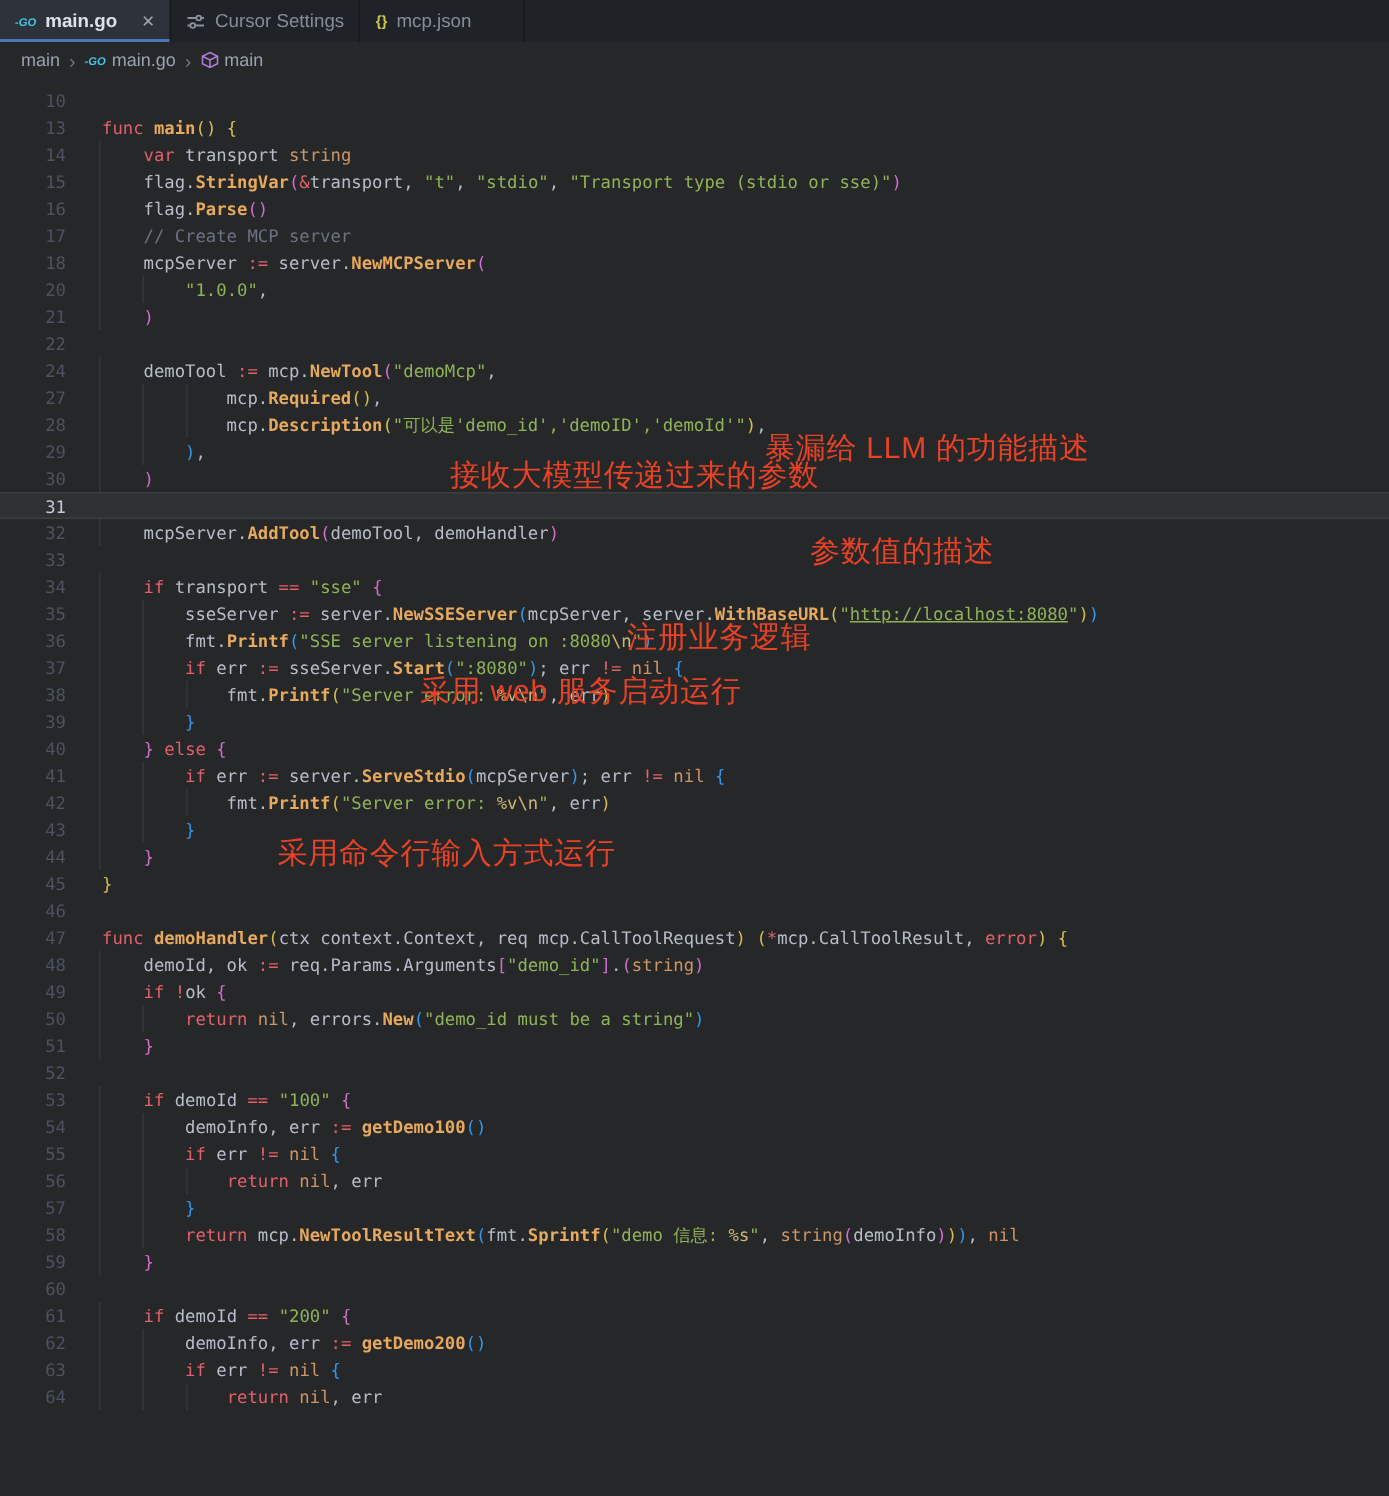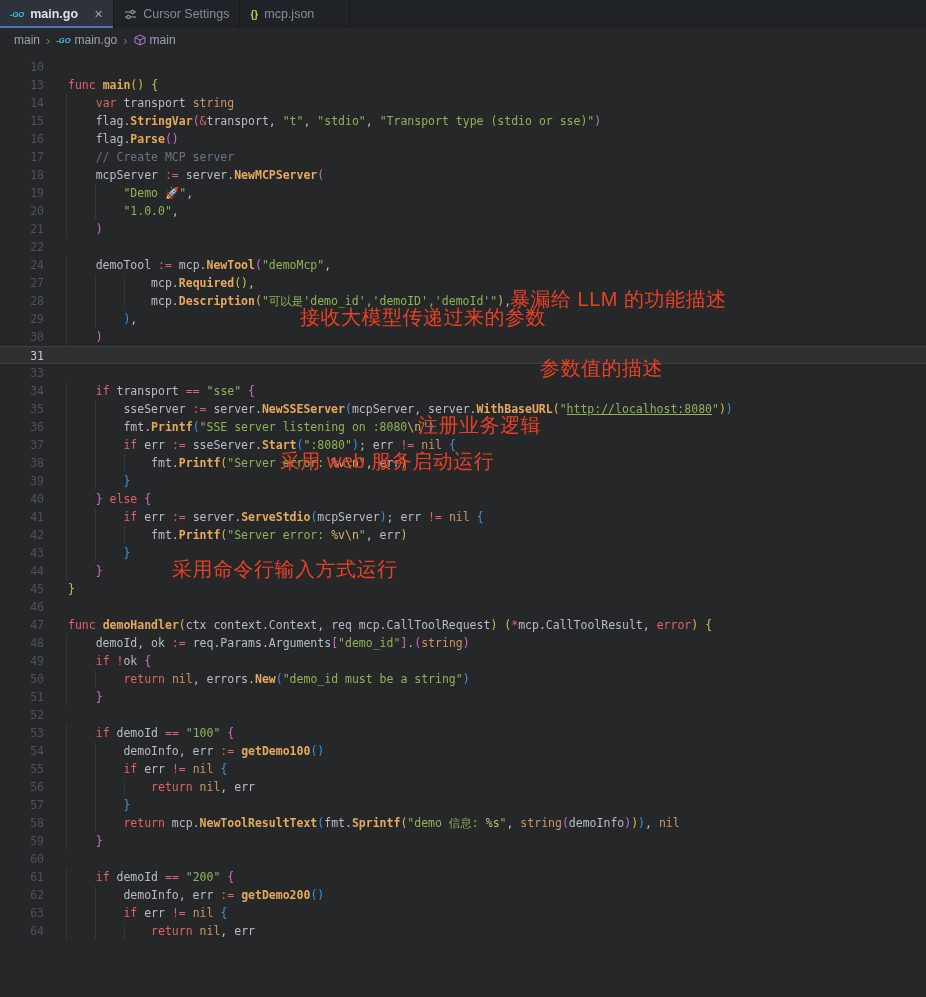--- a/index.html
+++ b/index.html
@@ -101,30 +101,30 @@
     </span>
   </div>
 <div class="editor" id="editor">
     <div class="line"><span class="ln">10</span><span class="code"></span></div>
     <div class="line"><span class="ln">13</span><span class="code"><span class="tk-kw">func</span><span class="tk-pl"> </span><span class="tk-fn">main</span><span class="tk-b1">()</span><span class="tk-pl"> </span><span class="tk-b1">{</span></span></div>
     <div class="line"><span class="ln">14</span><span class="guide" style="left: 66px;"></span><span class="code"><span class="tk-pl">    </span><span class="tk-kw">var</span><span class="tk-pl"> transport </span><span class="tk-typ">string</span></span></div>
     <div class="line"><span class="ln">15</span><span class="guide" style="left: 66px;"></span><span class="code"><span class="tk-pl">    flag.</span><span class="tk-fn">StringVar</span><span class="tk-b2">(</span><span class="tk-kw">&amp;</span><span class="tk-pl">transport, </span><span class="tk-str">"t"</span><span class="tk-pl">, </span><span class="tk-str">"stdio"</span><span class="tk-pl">, </span><span class="tk-str">"Transport type (stdio or sse)"</span><span class="tk-b2">)</span></span></div>
     <div class="line"><span class="ln">16</span><span class="guide" style="left: 66px;"></span><span class="code"><span class="tk-pl">    flag.</span><span class="tk-fn">Parse</span><span class="tk-b2">()</span></span></div>
     <div class="line"><span class="ln">17</span><span class="guide" style="left: 66px;"></span><span class="code"><span class="tk-cmt">    // Create MCP server</span></span></div>
     <div class="line"><span class="ln">18</span><span class="guide" style="left: 66px;"></span><span class="code"><span class="tk-pl">    mcpServer </span><span class="tk-kw">:=</span><span class="tk-pl"> server.</span><span class="tk-fn">NewMCPServer</span><span class="tk-b2">(</span></span></div>
-    <div class="line"><span class="ln">19</span><span class="guide" style="left: 66px;"></span><span class="guide" style="left: 94.88px;"></span><span class="code"><span class="tk-pl">        </span><span class="tk-str">"Demo 🚀"</span><span class="tk-pl">,</span></span></div>
     <div class="line"><span class="ln">20</span><span class="guide" style="left: 66px;"></span><span class="guide" style="left: 94.88px;"></span><span class="code"><span class="tk-pl">        </span><span class="tk-str">"1.0.0"</span><span class="tk-pl">,</span></span></div>
     <div class="line"><span class="ln">21</span><span class="guide" style="left: 66px;"></span><span class="code"><span class="tk-pl">    </span><span class="tk-b2">)</span></span></div>
     <div class="line"><span class="ln">22</span><span class="code"></span></div>
     <div class="line"><span class="ln">24</span><span class="guide" style="left: 66px;"></span><span class="code"><span class="tk-pl">    demoTool </span><span class="tk-kw">:=</span><span class="tk-pl"> mcp.</span><span class="tk-fn">NewTool</span><span class="tk-b2">(</span><span class="tk-str">"demoMcp"</span><span class="tk-pl">,</span></span></div>
     <div class="line"><span class="ln">27</span><span class="guide" style="left: 66px;"></span><span class="guide" style="left: 94.88px;"></span><span class="guide" style="left: 123.76px;"></span><span class="code"><span class="tk-pl">            mcp.</span><span class="tk-fn">Required</span><span class="tk-b1">()</span><span class="tk-pl">,</span></span></div>
     <div class="line"><span class="ln">28</span><span class="guide" style="left: 66px;"></span><span class="guide" style="left: 94.88px;"></span><span class="guide" style="left: 123.76px;"></span><span class="code"><span class="tk-pl">            mcp.</span><span class="tk-fn">Description</span><span class="tk-b1">(</span><span class="tk-str">"可以是'demo_id','demoID','demoId'"</span><span class="tk-b1">)</span><span class="tk-pl">,</span></span></div>
     <div class="line"><span class="ln">29</span><span class="guide" style="left: 66px;"></span><span class="guide" style="left: 94.88px;"></span><span class="code"><span class="tk-pl">        </span><span class="tk-b3">)</span><span class="tk-pl">,</span></span></div>
     <div class="line"><span class="ln">30</span><span class="guide" style="left: 66px;"></span><span class="code"><span class="tk-pl">    </span><span class="tk-b2">)</span></span></div>
     <div class="line current"><span class="ln">31</span><span class="code"></span></div>
+    <div class="line"><span class="ln">32</span><span class="guide" style="left: 66px;"></span><span class="code"><span class="tk-pl">    mcpServer.</span><span class="tk-fn">AddTool</span><span class="tk-b2">(</span><span class="tk-pl">demoTool, demoHandler</span><span class="tk-b2">)</span></span></div>
     <div class="line"><span class="ln">33</span><span class="code"></span></div>
     <div class="line"><span class="ln">34</span><span class="guide" style="left: 66px;"></span><span class="code"><span class="tk-pl">    </span><span class="tk-kw">if</span><span class="tk-pl"> transport </span><span class="tk-kw">==</span><span class="tk-pl"> </span><span class="tk-str">"sse"</span><span class="tk-pl"> </span><span class="tk-b2">{</span></span></div>
     <div class="line"><span class="ln">35</span><span class="guide" style="left: 66px;"></span><span class="guide" style="left: 94.88px;"></span><span class="code"><span class="tk-pl">        sseServer </span><span class="tk-kw">:=</span><span class="tk-pl"> server.</span><span class="tk-fn">NewSSEServer</span><span class="tk-b3">(</span><span class="tk-pl">mcpServer, server.</span><span class="tk-fn">WithBaseURL</span><span class="tk-b1">(</span><span class="tk-str">"</span><span class="tk-url">http://localhost:8080</span><span class="tk-str">"</span><span class="tk-b1">)</span><span class="tk-b3">)</span></span></div>
     <div class="line"><span class="ln">36</span><span class="guide" style="left: 66px;"></span><span class="guide" style="left: 94.88px;"></span><span class="code"><span class="tk-pl">        fmt.</span><span class="tk-fn">Printf</span><span class="tk-b3">(</span><span class="tk-str">"SSE server listening on :8080</span><span class="tk-esc">\n</span><span class="tk-str">"</span><span class="tk-b3">)</span></span></div>
     <div class="line"><span class="ln">37</span><span class="guide" style="left: 66px;"></span><span class="guide" style="left: 94.88px;"></span><span class="code"><span class="tk-pl">        </span><span class="tk-kw">if</span><span class="tk-pl"> err </span><span class="tk-kw">:=</span><span class="tk-pl"> sseServer.</span><span class="tk-fn">Start</span><span class="tk-b3">(</span><span class="tk-str">":8080"</span><span class="tk-b3">)</span><span class="tk-pl">; err </span><span class="tk-kw">!=</span><span class="tk-pl"> </span><span class="tk-typ">nil</span><span class="tk-pl"> </span><span class="tk-b3">{</span></span></div>
     <div class="line"><span class="ln">38</span><span class="guide" style="left: 66px;"></span><span class="guide" style="left: 94.88px;"></span><span class="guide" style="left: 123.76px;"></span><span class="code"><span class="tk-pl">            fmt.</span><span class="tk-fn">Printf</span><span class="tk-b1">(</span><span class="tk-str">"Server error: </span><span class="tk-esc">%v\n</span><span class="tk-str">"</span><span class="tk-pl">, err</span><span class="tk-b1">)</span></span></div>
     <div class="line"><span class="ln">39</span><span class="guide" style="left: 66px;"></span><span class="guide" style="left: 94.88px;"></span><span class="code"><span class="tk-pl">        </span><span class="tk-b3">}</span></span></div>
     <div class="line"><span class="ln">40</span><span class="guide" style="left: 66px;"></span><span class="code"><span class="tk-pl">    </span><span class="tk-b2">}</span><span class="tk-pl"> </span><span class="tk-kw">else</span><span class="tk-pl"> </span><span class="tk-b2">{</span></span></div>
     <div class="line"><span class="ln">41</span><span class="guide" style="left: 66px;"></span><span class="guide" style="left: 94.88px;"></span><span class="code"><span class="tk-pl">        </span><span class="tk-kw">if</span><span class="tk-pl"> err </span><span class="tk-kw">:=</span><span class="tk-pl"> server.</span><span class="tk-fn">ServeStdio</span><span class="tk-b3">(</span><span class="tk-pl">mcpServer</span><span class="tk-b3">)</span><span class="tk-pl">; err </span><span class="tk-kw">!=</span><span class="tk-pl"> </span><span class="tk-typ">nil</span><span class="tk-pl"> </span><span class="tk-b3">{</span></span></div>
     <div class="line"><span class="ln">42</span><span class="guide" style="left: 66px;"></span><span class="guide" style="left: 94.88px;"></span><span class="guide" style="left: 123.76px;"></span><span class="code"><span class="tk-pl">            fmt.</span><span class="tk-fn">Printf</span><span class="tk-b1">(</span><span class="tk-str">"Server error: </span><span class="tk-esc">%v\n</span><span class="tk-str">"</span><span class="tk-pl">, err</span><span class="tk-b1">)</span></span></div>
@@ -148,14 +148,14 @@
     <div class="line"><span class="ln">60</span><span class="code"></span></div>
     <div class="line"><span class="ln">61</span><span class="guide" style="left: 66px;"></span><span class="code"><span class="tk-pl">    </span><span class="tk-kw">if</span><span class="tk-pl"> demoId </span><span class="tk-kw">==</span><span class="tk-pl"> </span><span class="tk-str">"200"</span><span class="tk-pl"> </span><span class="tk-b2">{</span></span></div>
     <div class="line"><span class="ln">62</span><span class="guide" style="left: 66px;"></span><span class="guide" style="left: 94.88px;"></span><span class="code"><span class="tk-pl">        demoInfo, err </span><span class="tk-kw">:=</span><span class="tk-pl"> </span><span class="tk-fn">getDemo200</span><span class="tk-b3">()</span></span></div>
     <div class="line"><span class="ln">63</span><span class="guide" style="left: 66px;"></span><span class="guide" style="left: 94.88px;"></span><span class="code"><span class="tk-pl">        </span><span class="tk-kw">if</span><span class="tk-pl"> err </span><span class="tk-kw">!=</span><span class="tk-pl"> </span><span class="tk-typ">nil</span><span class="tk-pl"> </span><span class="tk-b3">{</span></span></div>
     <div class="line"><span class="ln">64</span><span class="guide" style="left: 66px;"></span><span class="guide" style="left: 94.88px;"></span><span class="guide" style="left: 123.76px;"></span><span class="code"><span class="tk-pl">            </span><span class="tk-kw">return</span><span class="tk-pl"> </span><span class="tk-typ">nil</span><span class="tk-pl">, err</span></span></div>
     <div class="annotation" style="left: 510px; top: 237px;">暴漏给 LLM 的功能描述</div>
     <div class="annotation" style="left: 300px; top: 255px;">接收大模型传递过来的参数</div>
     <div class="annotation" style="left: 540px; top: 308px; font-family: Liberation Mono, monospace;">参数值的描述</div>
     <div class="annotation" style="left: 418px; top: 363px;">注册业务逻辑</div>
     <div class="annotation" style="left: 280px; top: 399px; text-align: right;">采用 web 服务启动运行</div>
-    <div class="annotation" style="left: 172px; top: 507px;">采用命令行输入方式运行</div>
+    <div class="annotation" style="left: 185px; top: 507px;">采用命令行输入方式运行</div>
   </div>
 
 </body></html>

